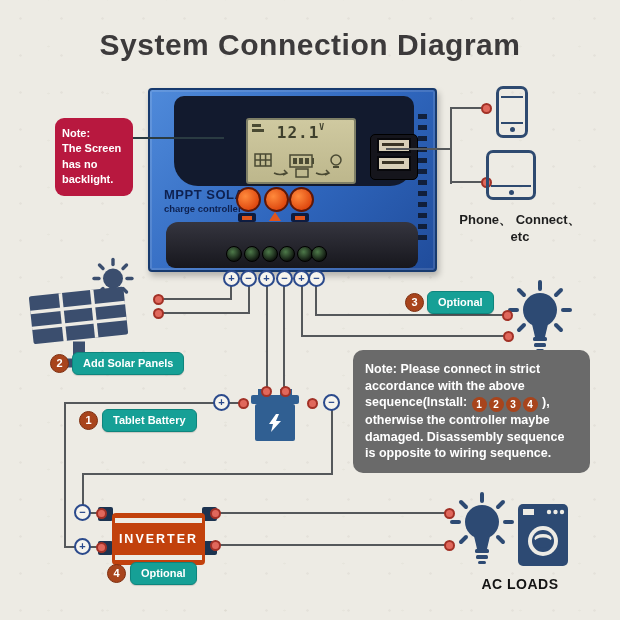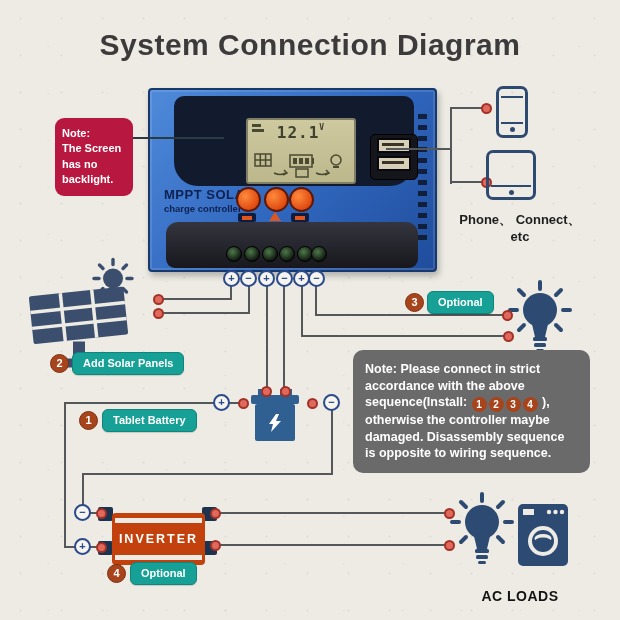--- a/index.html
+++ b/index.html
@@ -98,21 +98,21 @@
   .bat-nub{position:absolute;width:12px;height:8px;background:#305f92;z-index:2;}
   .bat-cap{position:absolute;left:251px;top:395px;width:48px;height:9px;background:#305f92;border-radius:2px;z-index:2;}
   .bat-body{position:absolute;left:255px;top:404px;width:40px;height:37px;background:#305f92;border-radius:2px;z-index:2;
     display:flex;align-items:center;justify-content:center;}
   
   .inv-body{position:absolute;left:112px;top:505px;width:93px;height:52px;background:#c2410c;
     border-radius:4px;z-index:2;display:flex;align-items:center;justify-content:center;margin-top:8px;}
   .inv-stripe{position:absolute;left:3px;right:3px;height:5px;background:#edebe4;}
   .inv-text{position:relative;color:#fff;font-weight:bold;font-size:12.5px;letter-spacing:2px;}
   .inv-tab{position:absolute;width:15px;height:14px;background:#1c3350;border-radius:2px;z-index:2;}
-  .ac-label{position:absolute;left:455px;top:588px;width:130px;text-align:center;
+  .ac-label{position:absolute;left:455px;top:576px;width:130px;text-align:center;
     font-weight:bold;font-size:14px;color:#141414;letter-spacing:.5px;}
   svg{display:block;}
   .icon-abs{position:absolute;z-index:4;}
 </style>
 </head>
 <body>
 
 <div class="title">System Connection Diagram</div>
 
 <div class="wire wv" style="left:230px;top:262px;height:37px"></div>

